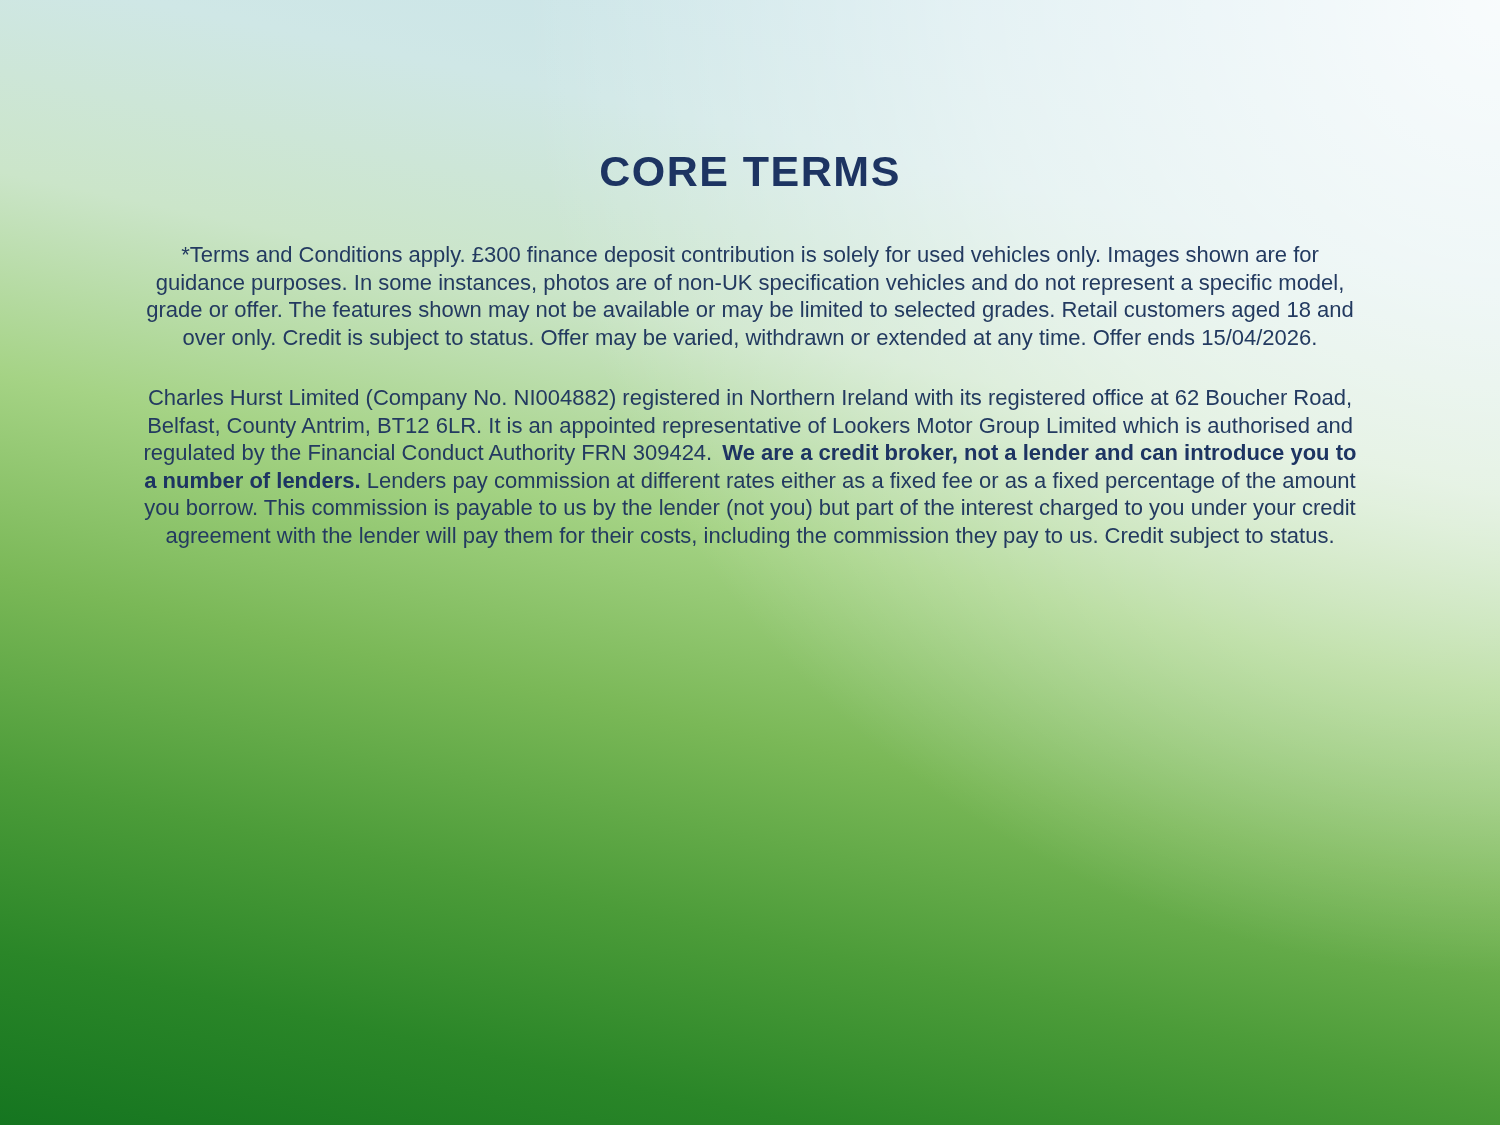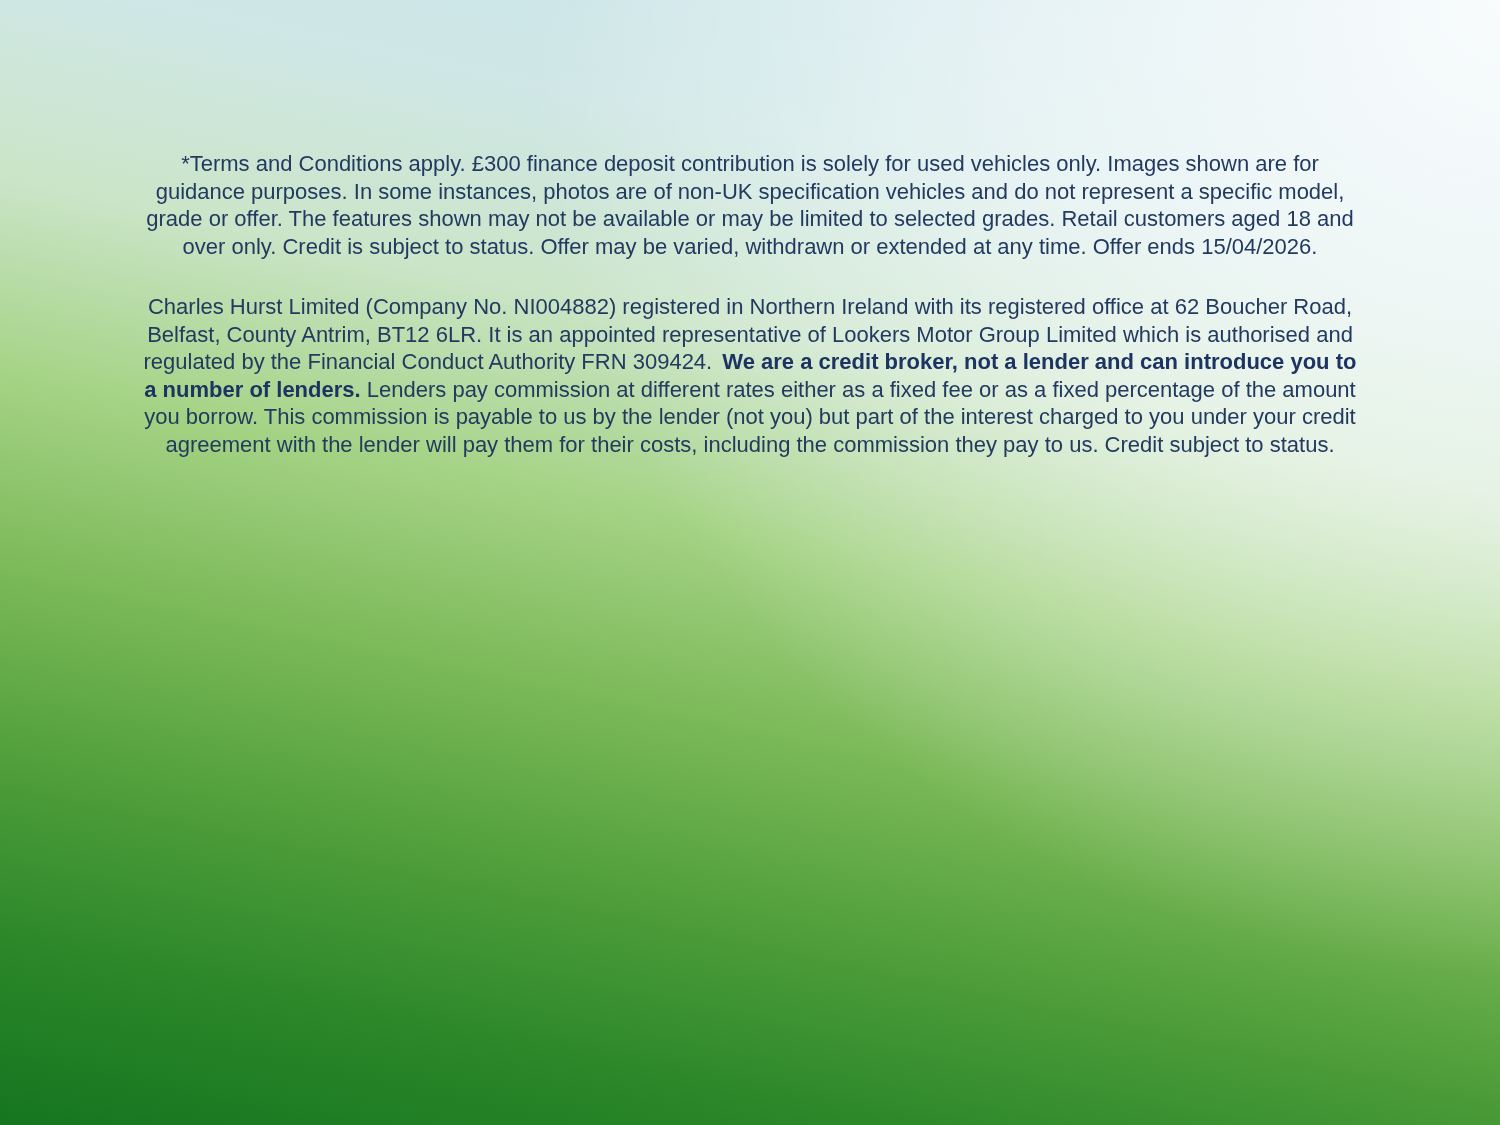--- a/index.html
+++ b/index.html
@@ -55,20 +55,21 @@
     font-weight: 700;
     margin-left: 4px;
     color: #1d3462;
   }
 </style>
 </head>
 <body>
 
 <div class="page">
   <div class="content">
+    <h1 class="title">CORE TERMS</h1>
 
     <p class="body-text">*Terms and Conditions apply. £300 finance deposit contribution is solely for used vehicles only. Images shown are for guidance purposes. In some instances, photos are of non-UK specification vehicles and do not represent a specific model, grade or offer. The features shown may not be available or may be limited to selected grades. Retail customers aged 18 and over only. Credit is subject to status. Offer may be varied, withdrawn or extended at any time. Offer ends 15/04/2026.</p>
 
     <p class="body-text">
       <span>Charles Hurst Limited (Company No. NI004882) registered in Northern Ireland with its registered office at 62 Boucher Road, Belfast, County Antrim, BT12 6LR. It is an appointed representative of Lookers Motor Group Limited which is authorised and regulated by the Financial Conduct Authority FRN 309424.</span>
       <strong>We are a credit broker, not a lender and can introduce you to a number of lenders.</strong>
       <span>Lenders pay commission at different rates either as a fixed fee or as a fixed percentage of the amount you borrow. This commission is payable to us by the lender (not you) but part of the interest charged to you under your credit agreement with the lender will pay them for their costs, including the commission they pay to us. Credit subject to status.</span>
     </p>
   </div>
 </div>

